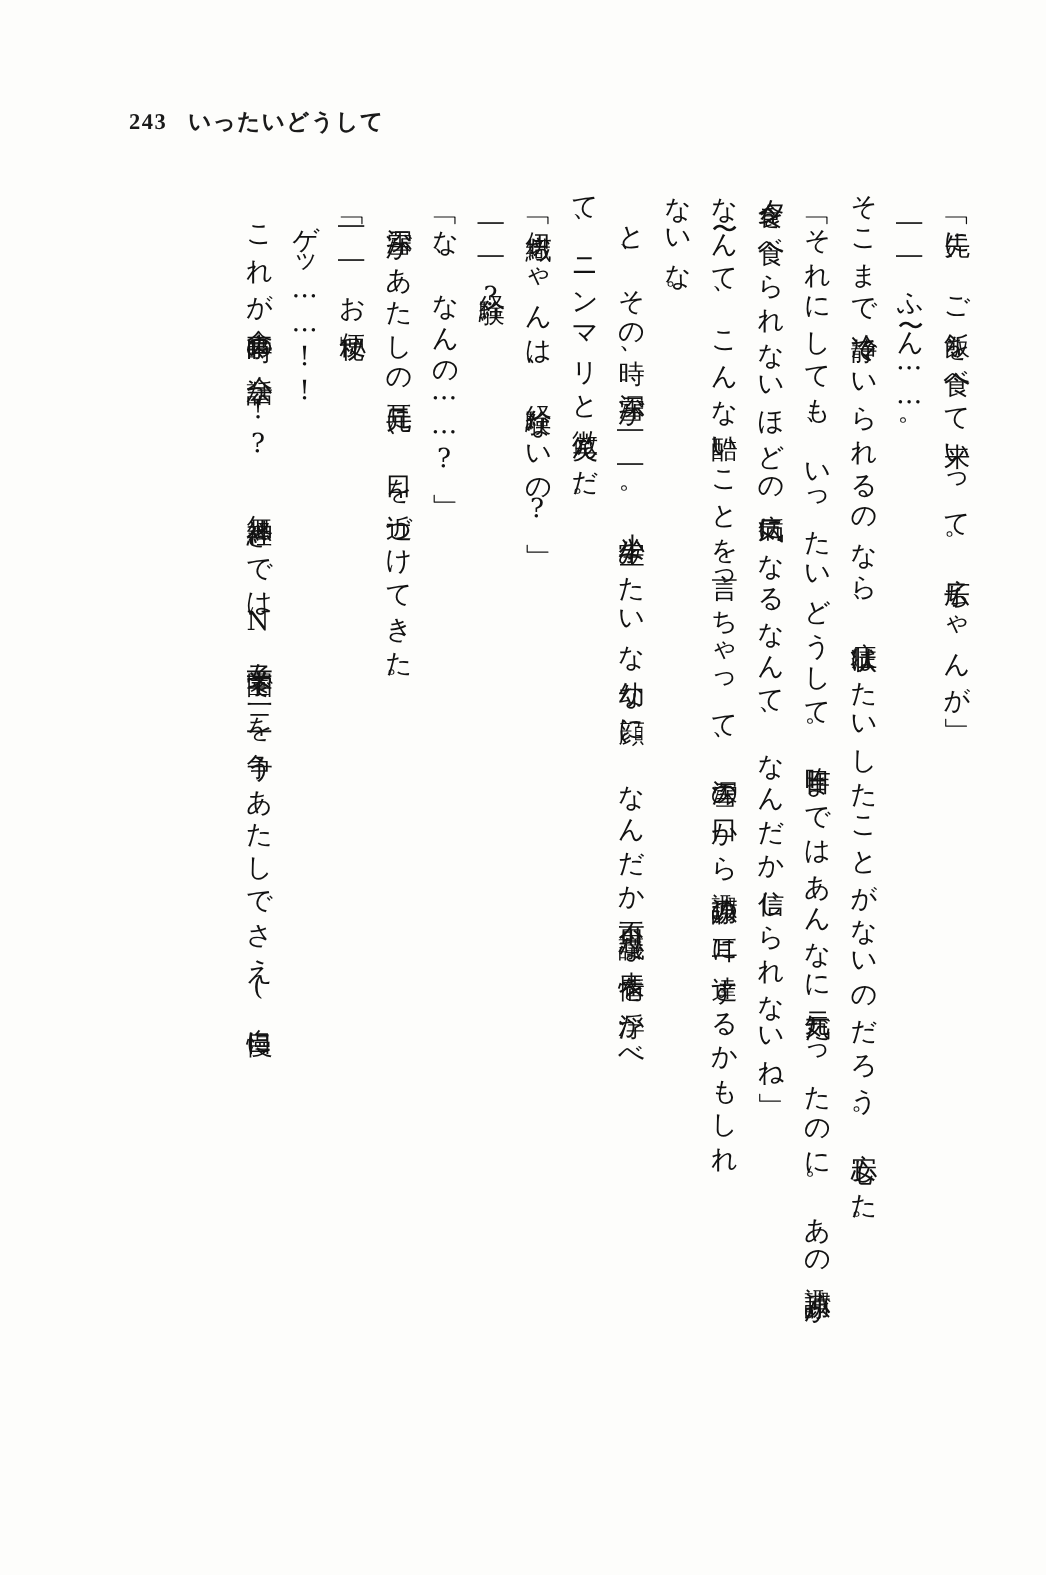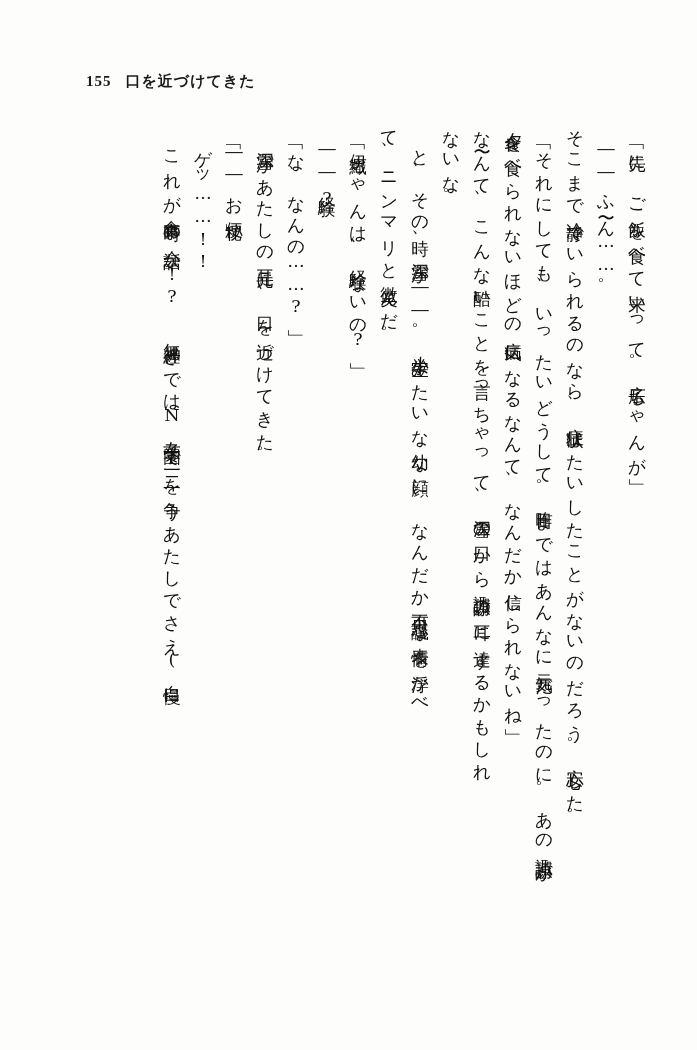--- a/index.html
+++ b/index.html
@@ -68,21 +68,21 @@
   .vline.indent {
     padding-top: 20px;
   }
 </style>
 </head>
 <body>
 
 <div class="page">
 
   <div class="page-header">
-    <span class="folio">155</span><span>口を近づけてきた</span>
+    <span class="folio">243</span><span>いったいどうして</span>
   </div>
 
   <div class="body-block" id="body-block">
       <div class="vline indent">「先に、ご飯を食べて来いって。広子ちゃんが」</div>
       <div class="vline indent">――ふ〜ん……。</div>
       <div class="vline">そこまで冷静でいられるのなら、症状はたいしたことがないのだろう。安心した。</div>
       <div class="vline indent">「それにしても、いったいどうして。昨日まではあんなに元気だったのに。あの諏訪原が</div>
       <div class="vline">夕食を食べられないほどの病気になるなんて、なんだか信じられないね」</div>
       <div class="vline">な〜んて、こんな酷いことを言っちゃって、深雪の口から諏訪原の耳に達するかもしれ</div>
       <div class="vline">ないな。</div>

